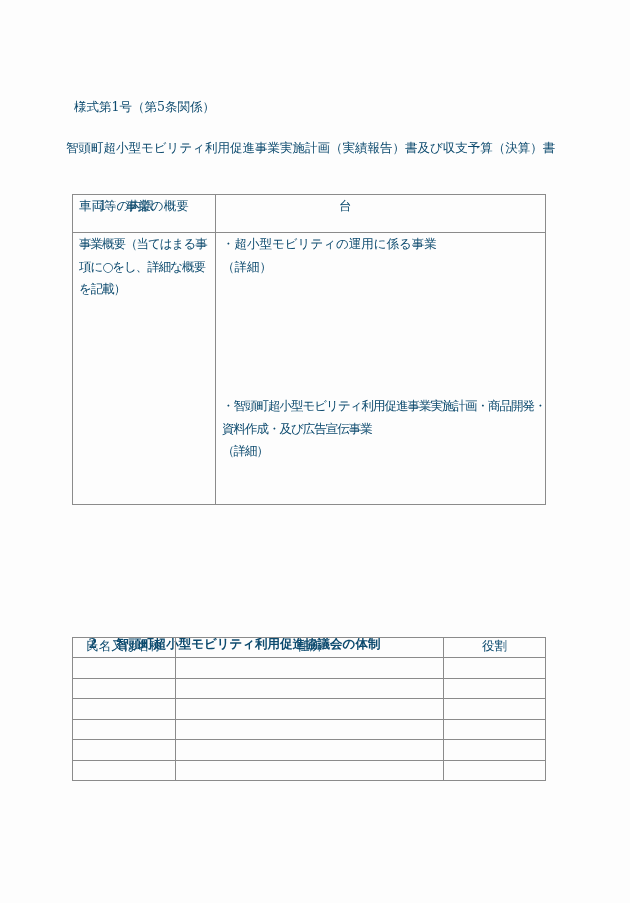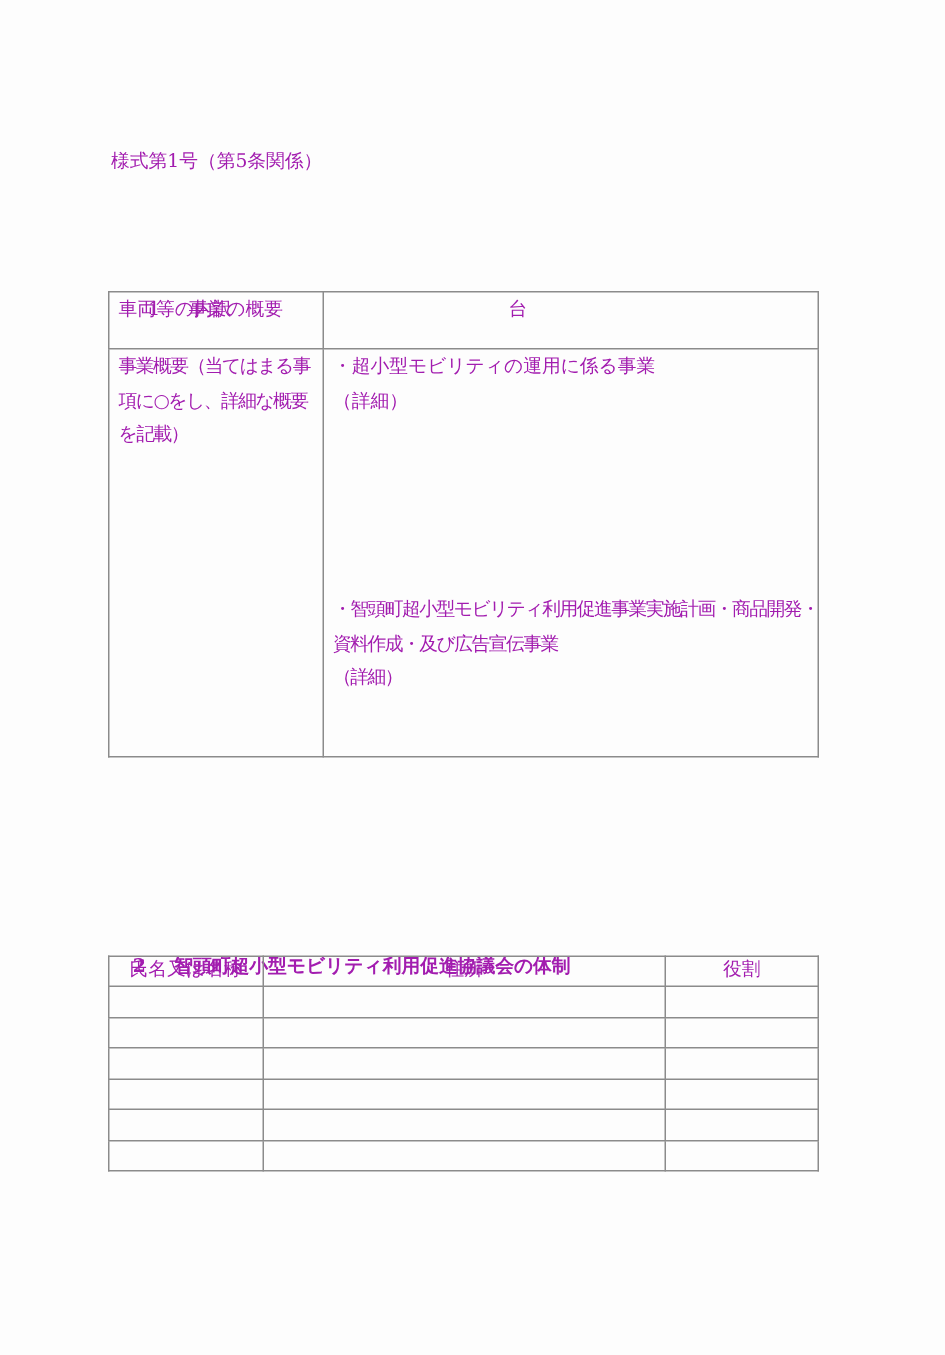--- a/index.html
+++ b/index.html
@@ -5,21 +5,21 @@
   * { margin: 0; padding: 0; box-sizing: border-box; }
   html, body { background: #ffffff; }
   body {
     width: 630px; height: 903px;
     font-family: "DejaVu Serif", "Liberation Serif", serif;
   }
   .page {
     position: relative;
     width: 630px; height: 903px;
     background: #fdfdfd;
-    color: #a21caf;
+    color: #0c4a6e;
     font-size: 12.5px;
     line-height: 22.5px;
     overflow: hidden;
   }
   .abs { position: absolute; }
 
   .form-number   { left: 74px; top: 96px;  }
   .doc-title     { left: 66px; top: 137px; white-space: pre; }
 
   .section-heading { white-space: pre; }
@@ -77,20 +77,21 @@
   }
   .t2 tr.empty { height: 20.5px; }
 </style>
 </head>
 <body>
 
 <div class="page">
 
   <div class="abs form-number">様式第1号（第5条関係）</div>
 
+  <div class="abs doc-title">智頭町超小型モビリティ利用促進事業実施計画（実績報告）書及び収支予算（決算）書</div>
 
   <div class="abs section-heading sec1-heading">
     <span class="sec-num">1</span><span class="sec-title">事業の概要</span>
   </div>
 
   <table class="t1">
     <tbody>
         <tr class="r1">
       <td class="col-label">車両等の内訳</td>
       <td class="col-value unit-cell">台</td>

